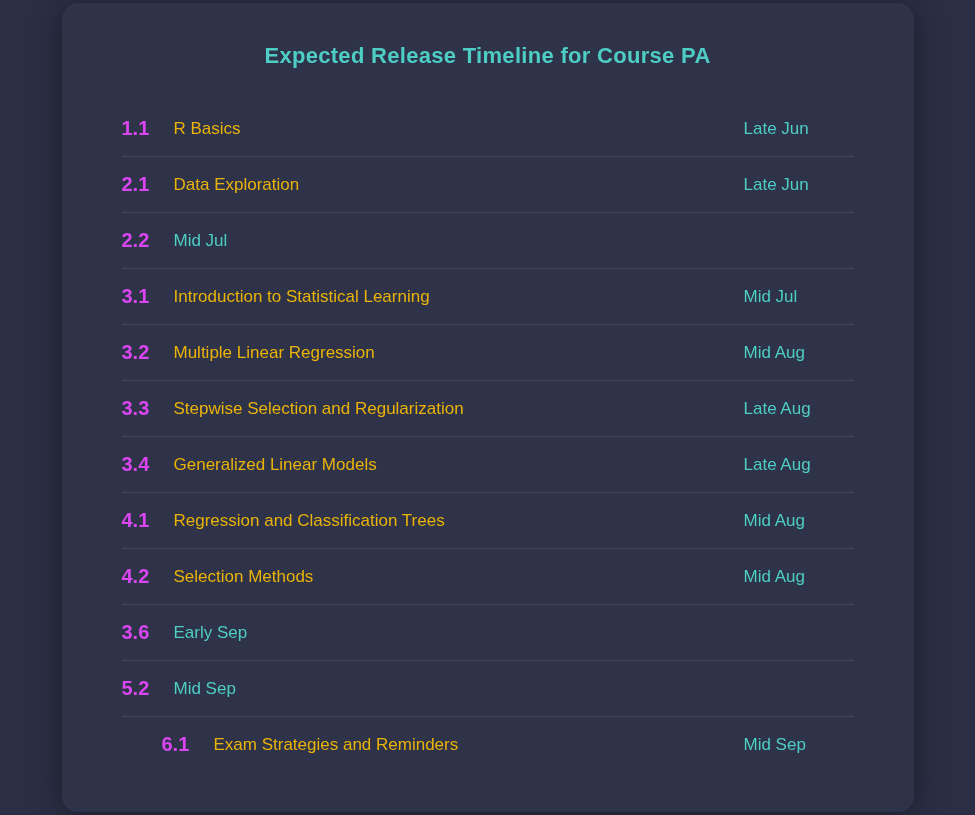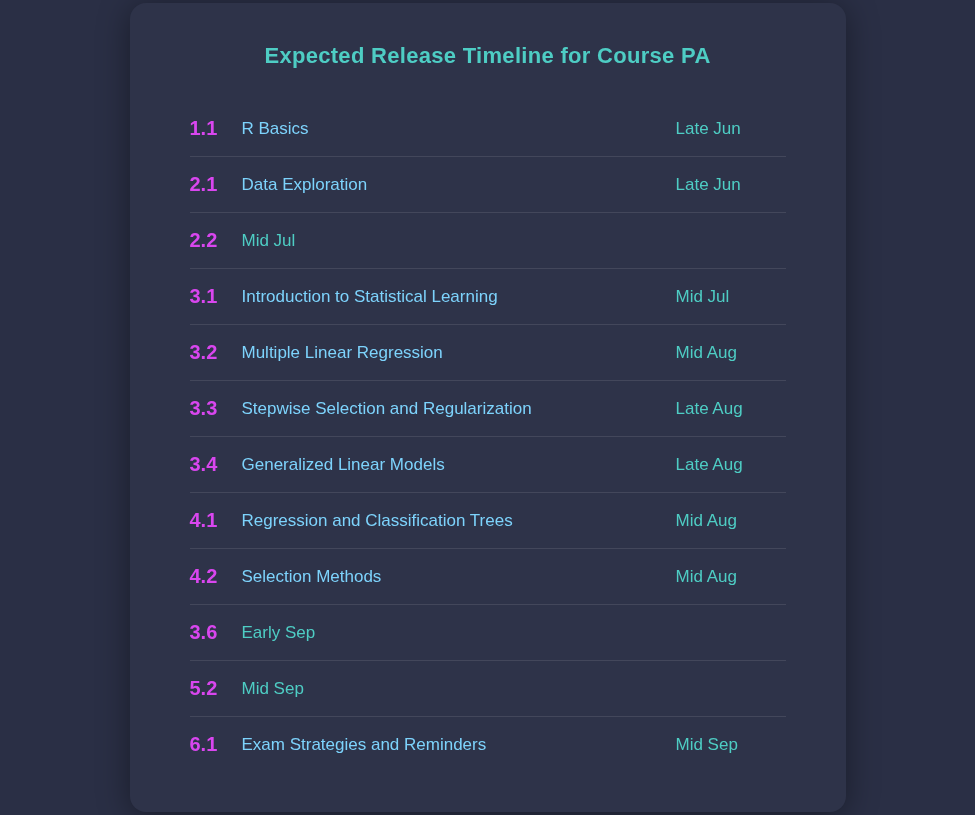--- a/index.html
+++ b/index.html
@@ -15,21 +15,21 @@
       display: flex;
       align-items: center;
       justify-content: center;
       font-family: 'Segoe UI', Arial, sans-serif;
     }
 
     .card {
       background-color: #2e3349;
       border-radius: 16px;
       padding: 40px 60px 40px 60px;
-      width: 716px;
+      width: 852px;
       box-shadow: 0 4px 32px rgba(0,0,0,0.4);
     }
 
     .card-title {
       text-align: center;
       color: #4ecdc4;
       font-size: 22px;
       font-weight: 700;
       margin-bottom: 32px;
       letter-spacing: 0.3px;
@@ -41,32 +41,33 @@
 
     .timeline-item {
       display: flex;
       align-items: center;
       padding: 16px 0;
       border-bottom: 1px solid rgba(255,255,255,0.1);
     }
 
     .timeline-item:last-child {
       border-bottom: none;
+      margin-left: 40px;
     }
 
     .item-number {
       color: #d946ef;
       font-size: 20px;
       font-weight: 700;
       min-width: 52px;
       flex-shrink: 0;
     }
 
     .item-title {
-      color: #7dd3fc;
+      color: #eab308;
       font-size: 17px;
       font-weight: 400;
       flex: 1;
     }
 
     .item-date {
       color: #4ecdc4;
       font-size: 17px;
       font-weight: 400;
       text-align: left;

